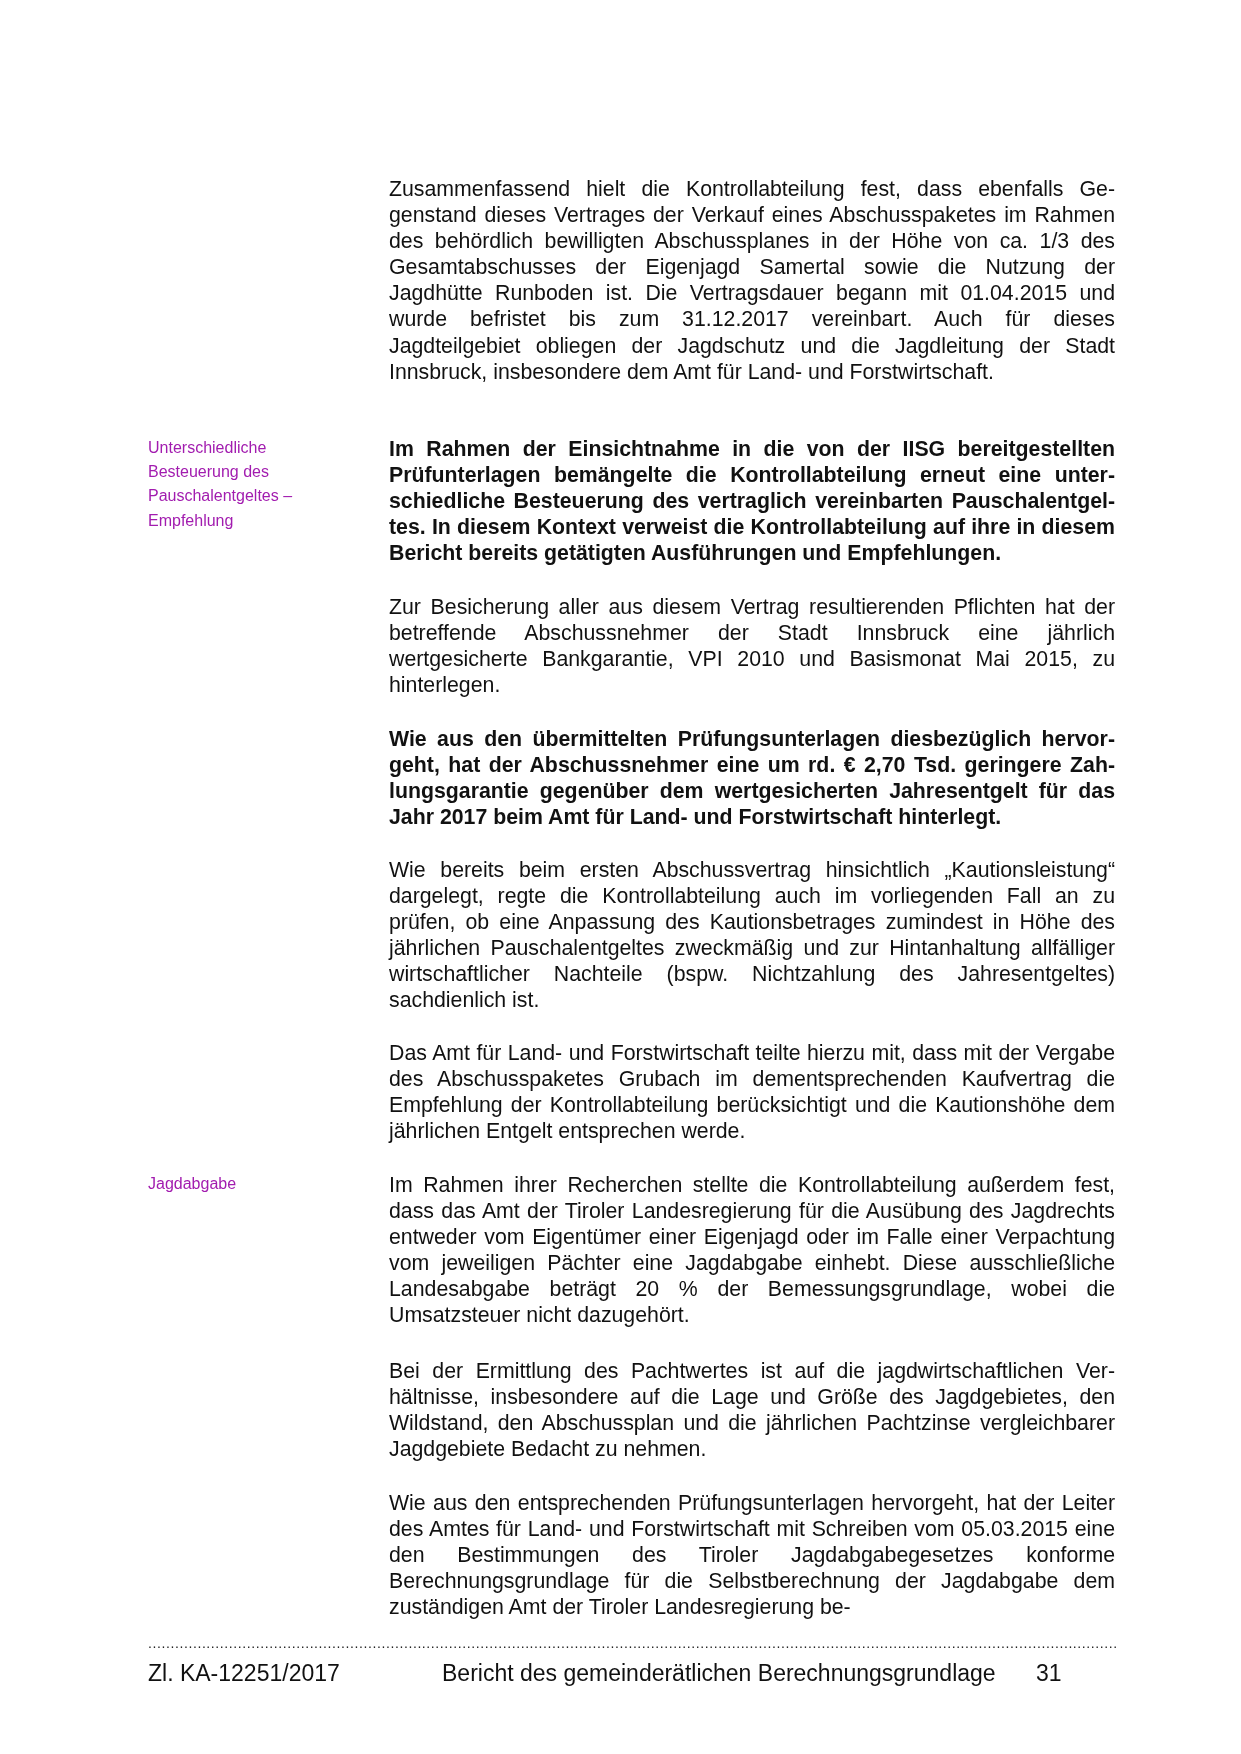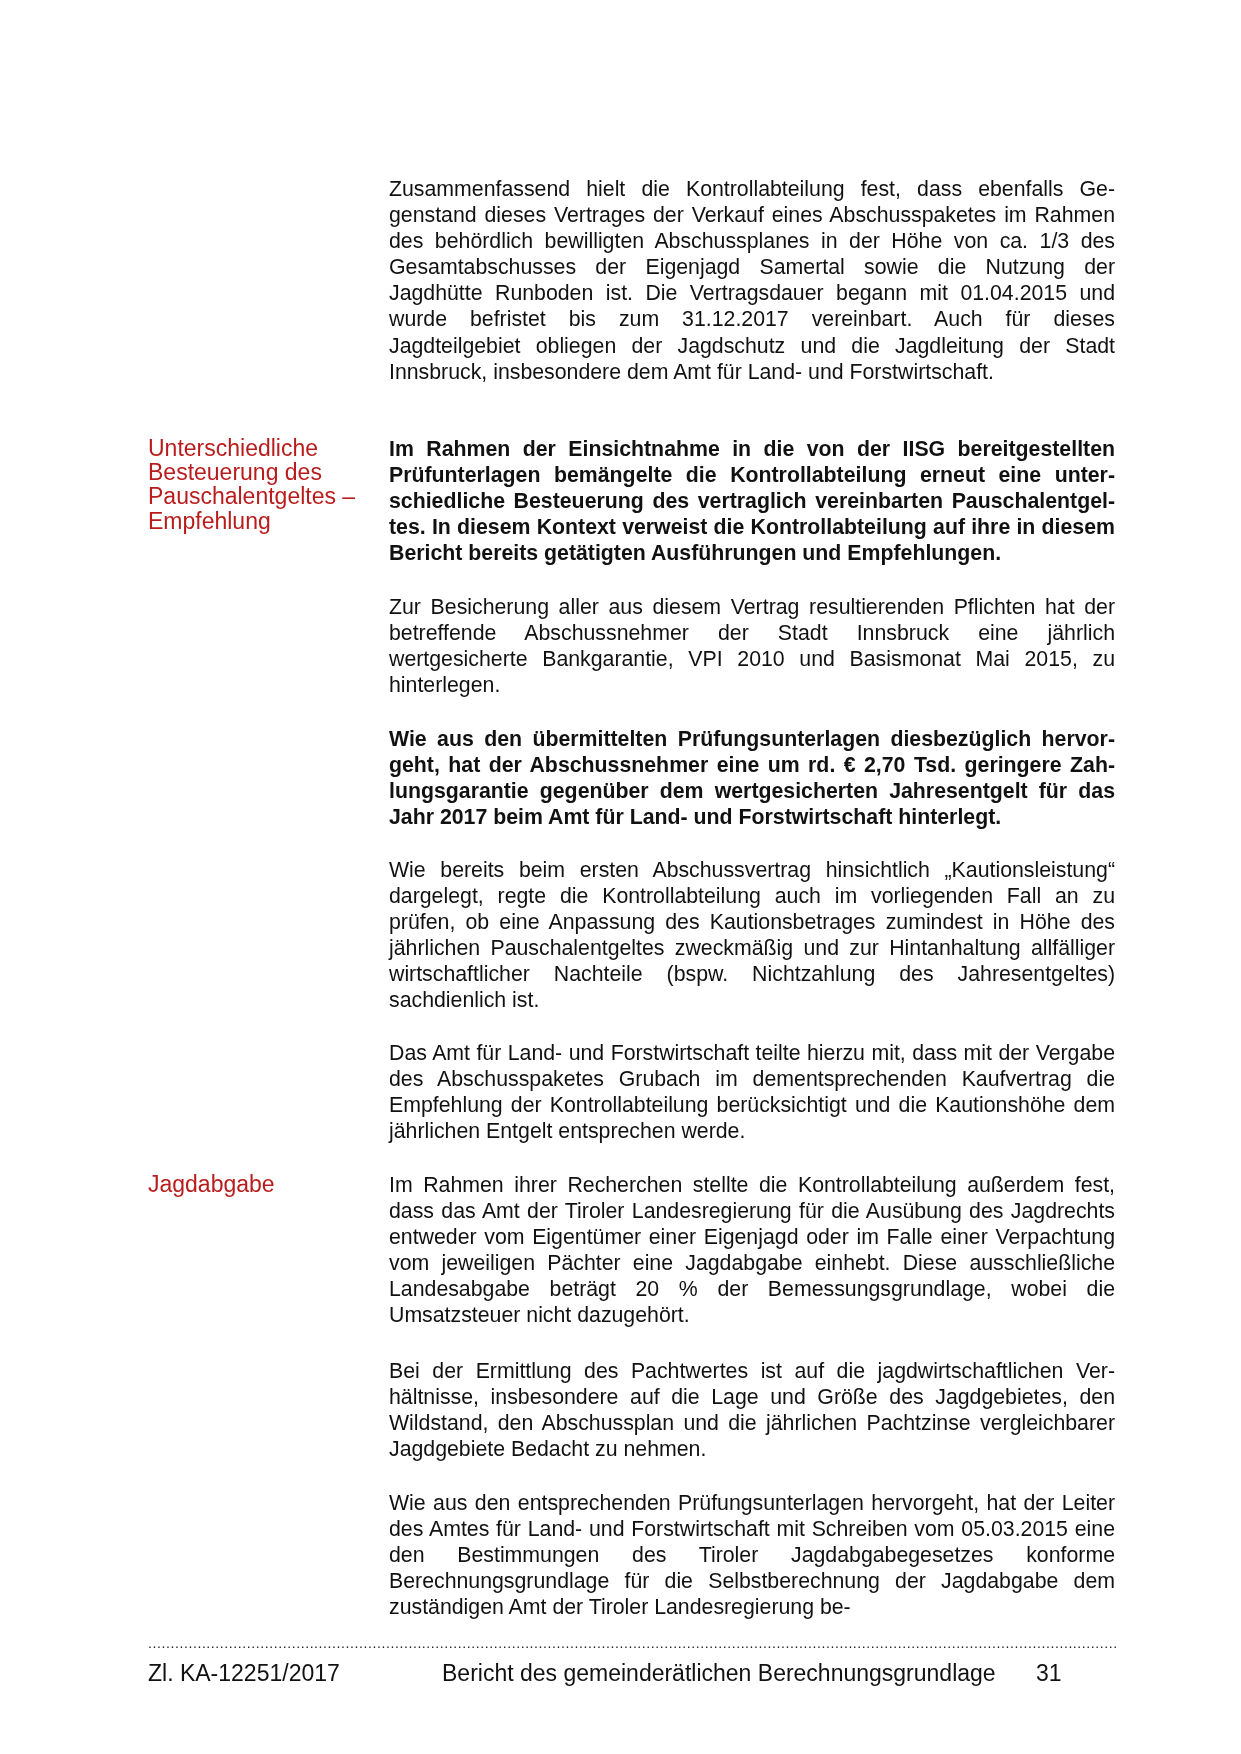--- a/index.html
+++ b/index.html
@@ -1,22 +1,22 @@
 <!DOCTYPE html>
 <html><head>
 <meta charset="utf-8">
 <style>
   html, body { margin: 0; padding: 0; background: #ffffff; }
   body { width: 1241px; height: 1754px; position: relative; overflow: hidden;
          font-family: "Liberation Sans", sans-serif; color: #111111; }
   .page { position: absolute; left: 0; top: 0; width: 1241px; height: 1276px; }
   .para { position: absolute; left: 389px; width: 726px; font-size: 21.3px; line-height: 26.1px;
           text-align: justify; hyphens: manual; margin: 0; }
-  .side { position: absolute; left: 148px; width: 210px; font-size: 23px; line-height: 24.2px;
-          color: #b91c1c; margin: 0; }
+  .side { position: absolute; left: 148px; width: 210px; font-size: 16px; line-height: 24.2px;
+          color: #a21caf; margin: 0; }
   .footer-dots { position: absolute; left: 148px; width: 968px; top: 1636px; height: 14px;
                  overflow: hidden; white-space: nowrap; font-size: 14px; letter-spacing: 0.6px; color: #222; line-height: 14px; }
   .footer { position: absolute; top: 1660px; font-size: 23px; color: #111; }
 </style>
 </head>
 <body>
 
 <div class="page">
 
   <p class="para" style="top:176px;">Zusammenfassend hielt die Kontrollabteilung fest, dass ebenfalls Ge­genstand dieses Vertrages der Verkauf eines Abschusspaketes im Rahmen des behördlich bewilligten Abschussplanes in der Höhe von ca. 1/3 des Gesamtabschusses der Eigenjagd Samertal sowie die Nut­zung der Jagdhütte Runboden ist. Die Vertragsdauer begann mit 01.04.2015 und wurde befristet bis zum 31.12.2017 vereinbart. Auch für dieses Jagdteilgebiet obliegen der Jagdschutz und die Jagdleitung der Stadt Innsbruck, insbesondere dem Amt für Land- und Forstwirt­schaft.</p>

